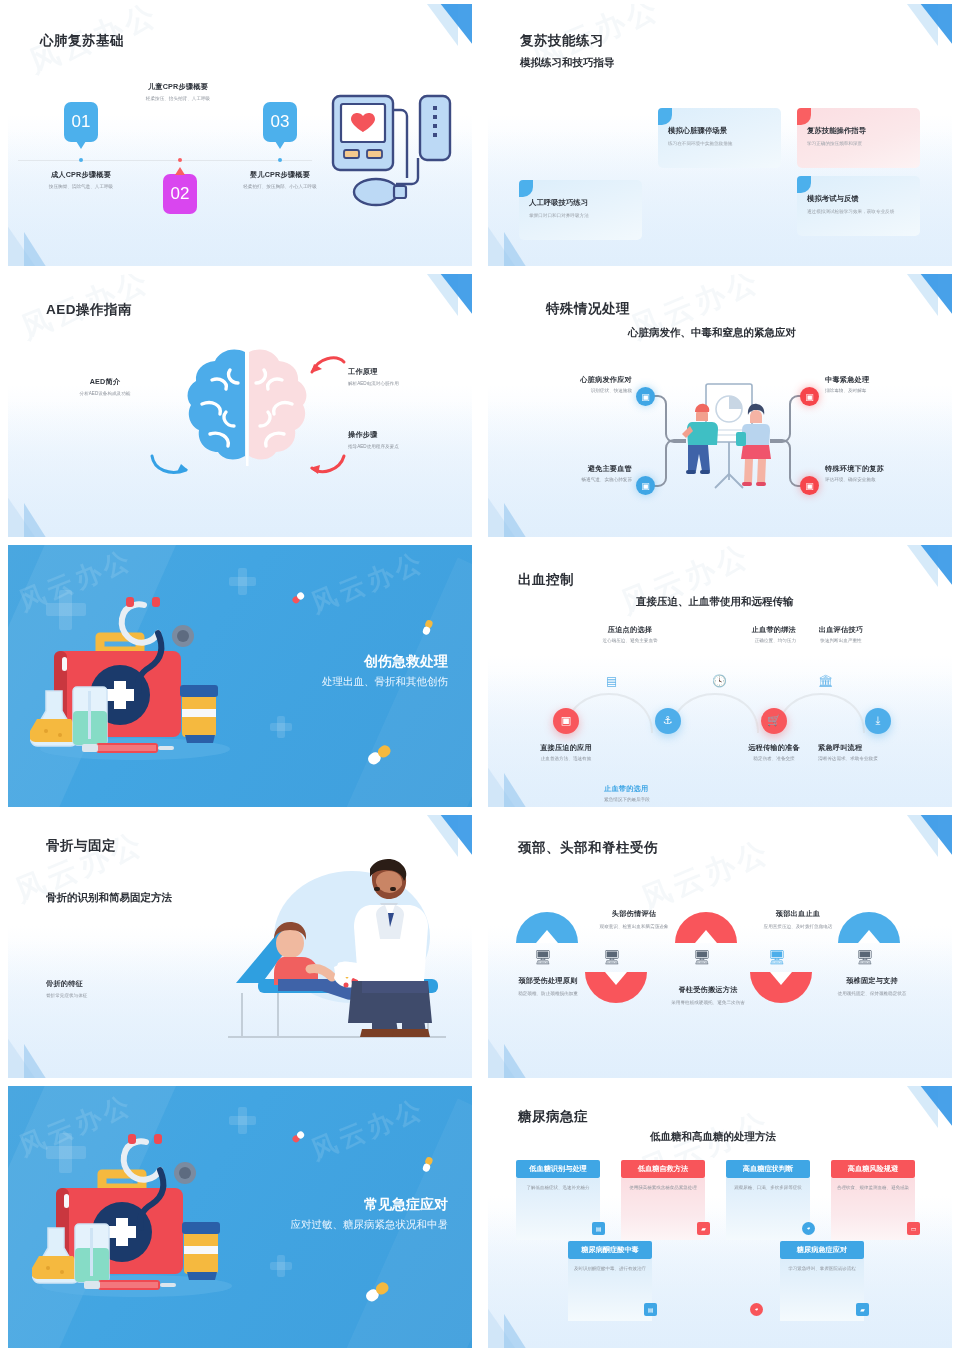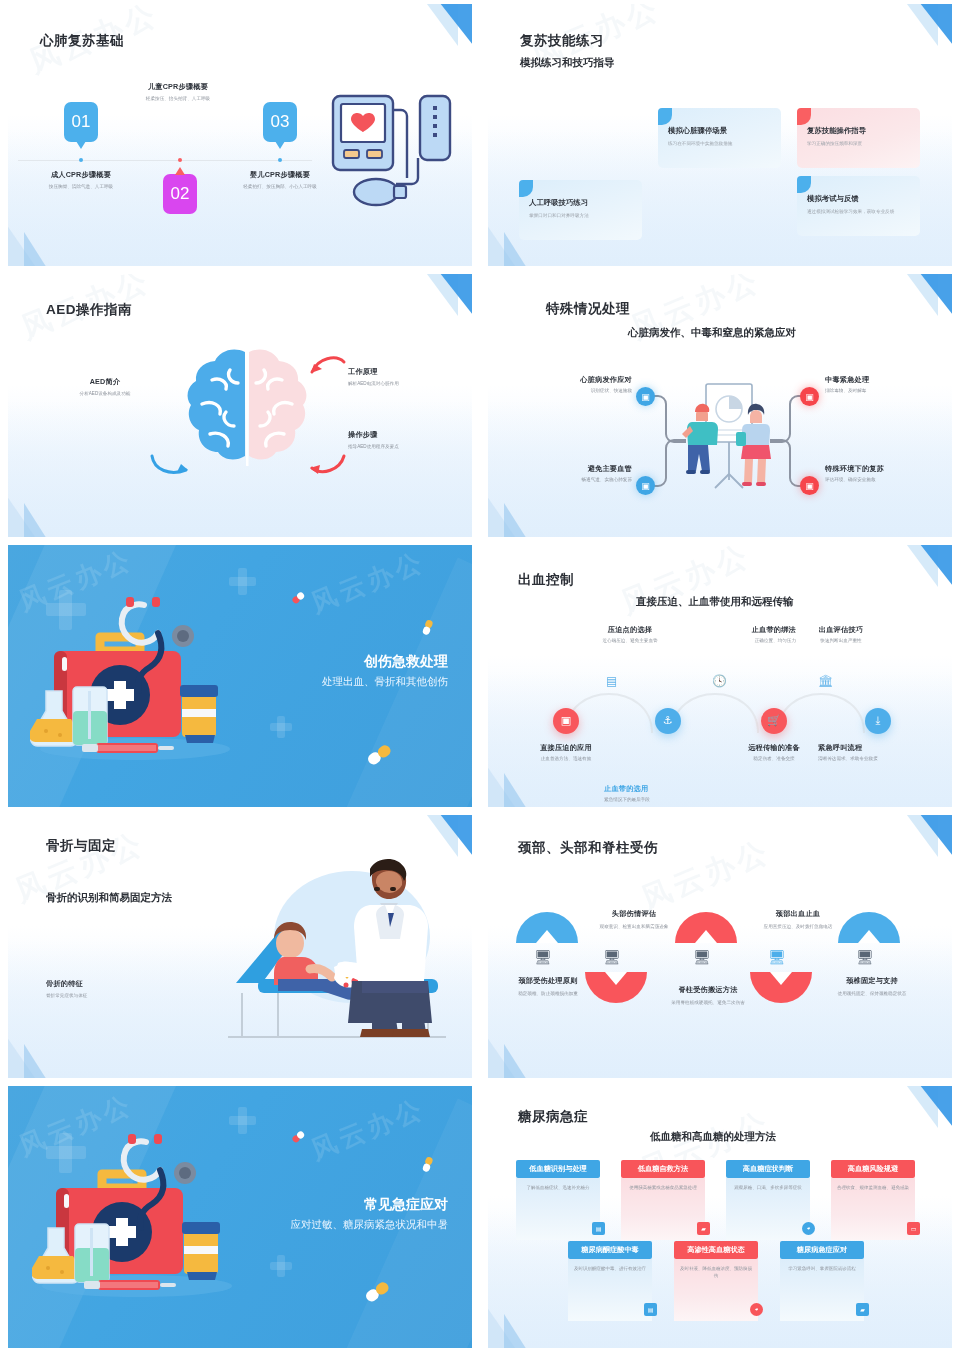--- a/index.html
+++ b/index.html
@@ -809,24 +809,20 @@
         <div class="bd">合理饮食、规律监测血糖、避免感染</div>
       </div>
       <div class="dbadge red" style="left:419px; top:136px;">▭</div>
 
       <div class="dcard blue" style="left:80px; top:155px;">
         <div class="hd">糖尿病酮症酸中毒</div>
         <div class="bd">及时识别酮症酸中毒、进行有效治疗</div>
       </div>
       <div class="dbadge blue" style="left:156px; top:217px;">▤</div>
 
-      <div class="dcard red" style="left:186px; top:155px;">
-        <div class="hd">高渗性高血糖状态</div>
-        <div class="bd">及时补液、降低血糖浓度、预防脑损伤</div>
-      </div>
       <div class="dbadge red" style="left:262px; top:217px; border-radius:50%;">◕</div>
 
       <div class="dcard blue" style="left:292px; top:155px;">
         <div class="hd">糖尿病急症应对</div>
         <div class="bd">学习紧急呼叫、掌握医院就诊流程</div>
       </div>
       <div class="dbadge blue" style="left:368px; top:217px;">▰</div>
     </div>
   </div>
 

